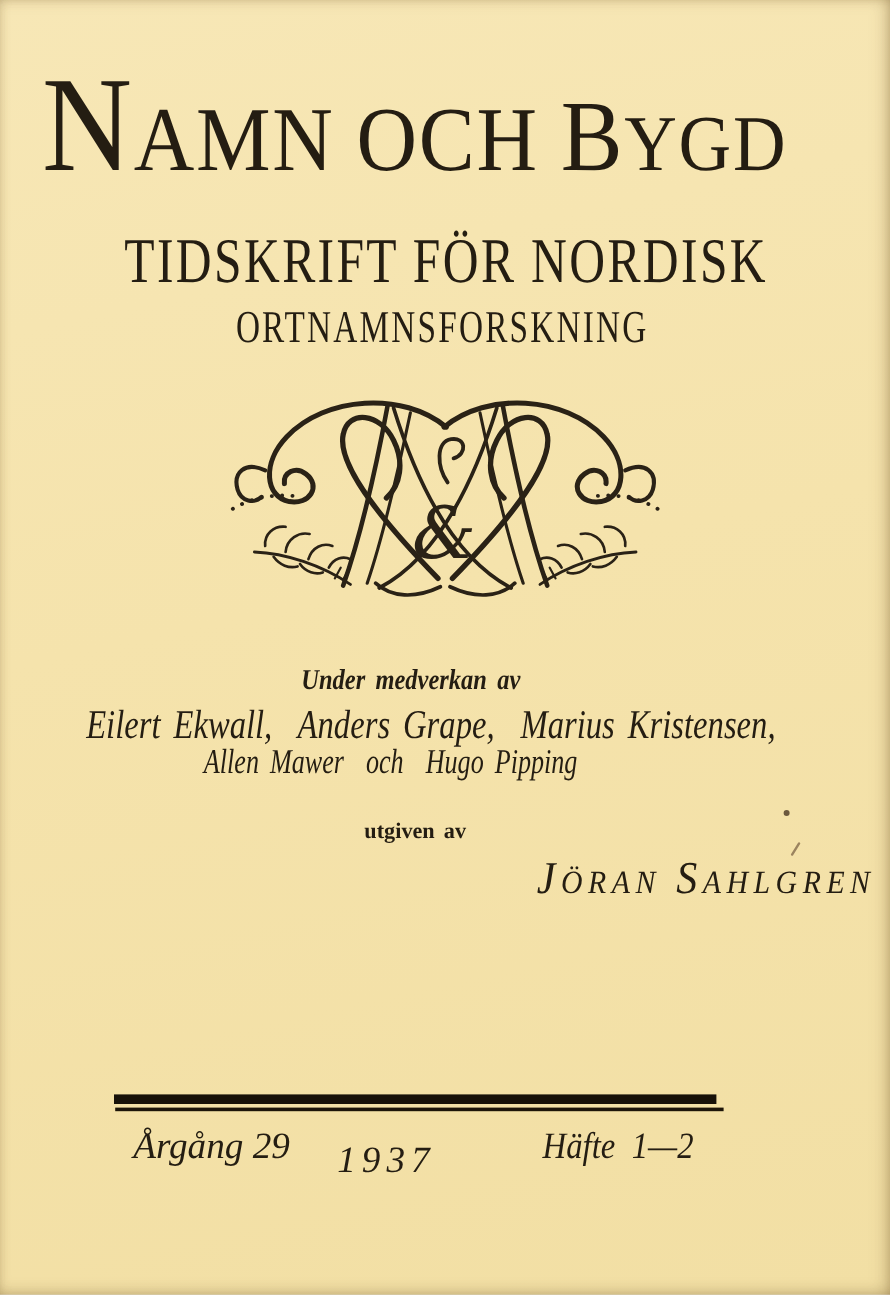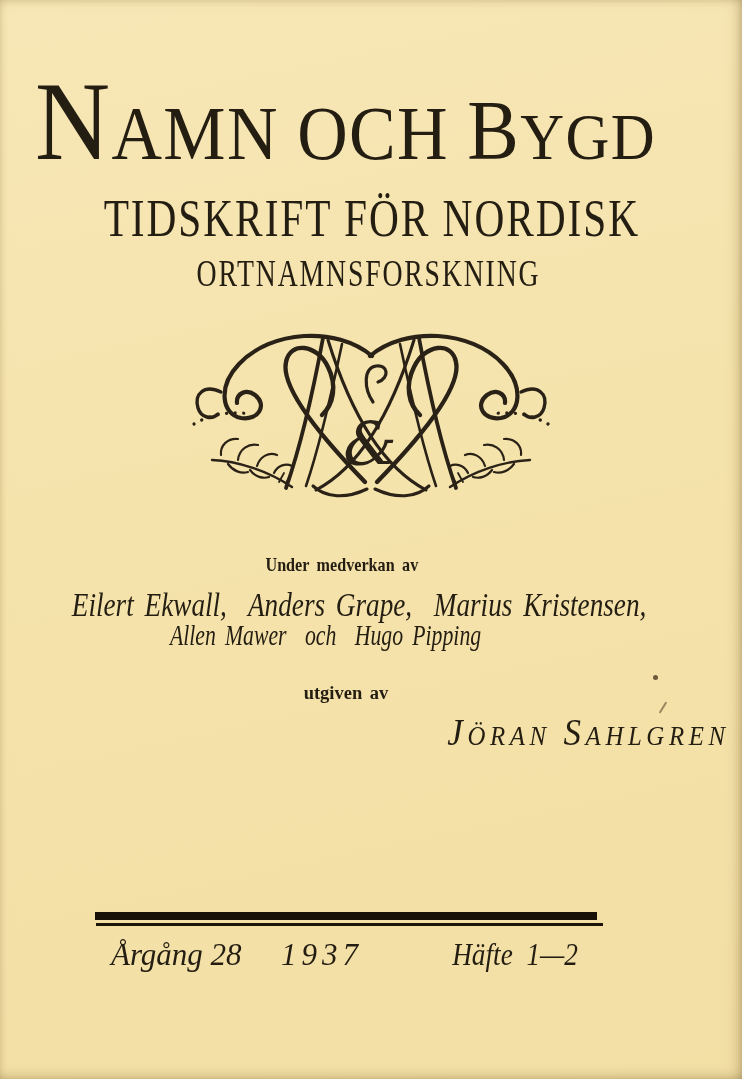--- a/index.html
+++ b/index.html
@@ -15,60 +15,60 @@
                inset 0 -6px 16px -9px rgba(110,82,38,.40),
                inset 4px 0 12px -9px rgba(110,82,38,.30),
                inset 0 4px 12px -9px rgba(110,82,38,.25);
     color:#241d12;
   }
   .abs{position:absolute;}
   .ctr{text-align:center;white-space:nowrap;}
   .squeeze{display:inline-block;transform-origin:center;}
 
   
-  .title-row{top:64px;left:0;width:690px;line-height:1;letter-spacing:1.5px;text-align:center;}
+  .title-row{top:48px;left:0;width:690px;line-height:1;letter-spacing:1.5px;text-align:center;}
   .title-row .sqz{transform:scaleX(.92);}
   .t-big1{font-size:113px;}
   .t-small1{font-size:76px;}
   .t-mid{font-size:76px;margin-left:20px;}
   .t-big2{font-size:84px;margin-left:20px;}
   .t-small2{font-size:66px;}
 
   
   .sub1{top:192px;left:0;width:716px;font-size:53px;line-height:1;letter-spacing:2.5px;text-align:right;}
   .sub1 .sqz{transform:scaleX(.78);}
   .sub2{top:254px;left:0;width:736px;font-size:38px;line-height:1;letter-spacing:2.5px;}
   .sub2 .sqz{transform:scaleX(.73);}
 
   
   .emblem{top:332px;left:176px;width:390px;height:172px;}
   .emblem path{fill:none;stroke:#2a2216;stroke-linecap:round;}
 
   
-  .collab{top:555px;left:0;width:684px;font-size:19px;font-weight:bold;line-height:1;word-spacing:4px;}
+  .collab{top:555px;left:0;width:684px;font-size:24px;font-weight:bold;font-style:italic;line-height:1;word-spacing:4px;}
   .collab .sqz{transform:scaleX(.85);}
   .names1{top:588px;left:0;width:684px;font-size:34px;font-style:italic;line-height:1;word-spacing:5px;}
   .names1 .sqz{transform:scaleX(.80);}
   .names2{top:621px;left:0;width:652px;font-size:29px;font-style:italic;line-height:1;word-spacing:5px;}
   .names2 .sqz{transform:scaleX(.75);}
 
   
   .utgiven{top:684px;left:0;width:692px;font-size:18.5px;font-weight:bold;line-height:1;word-spacing:3px;}
   .pubname{top:713px;left:0;width:742px;font-size:38px;font-style:italic;line-height:1;letter-spacing:5px;text-align:right;}
   .pubname .sqz{transform:scaleX(.92);}
   .p-small{font-size:27px;}
   .p-gap{margin-left:14px;}
 
   
   .rule-thick{top:912px;left:95px;width:502px;height:8px;background:#171108;}
   .rule-thin{top:923px;left:96px;width:507px;height:2.5px;background:#1d1509;}
   .issue-row{top:936px;left:95px;width:507px;height:42px;font-size:31px;font-style:italic;line-height:1.2;white-space:nowrap;}
   .issue-row span{position:absolute;top:0;}
   .iss-vol{left:16px;}
-  .iss-year{left:186px;letter-spacing:5px;}
+  .iss-year{left:186px;letter-spacing:5px;margin-top:12px;}
   .iss-num{right:24px;transform:scaleX(.88);transform-origin:right center;}
 
   
   .speck{top:675px;left:653px;width:5px;height:5px;border-radius:50%;background:#54412c;opacity:.85;}
   .scratch{top:701px;left:662px;width:2px;height:13px;background:#6b5137;opacity:.65;transform:rotate(32deg);border-radius:2px;}
 </style>
 </head>
 <body>
 
 <div class="page">
@@ -132,21 +132,21 @@
     <span>utgiven av</span>
   </div>
   <div class="abs ctr pubname">
     <span class="squeeze sqz"><span>J</span><span class="p-small">ÖRAN</span><span class="p-gap">S</span><span class="p-small">AHLGREN</span></span>
   </div>
 
   <div class="abs rule-thick"></div>
   <div class="abs rule-thin"></div>
 
   <div class="abs issue-row">
-    <span class="iss-vol">Årgång 28</span>
+    <span class="iss-vol">Årgång 29</span>
     <span class="iss-year">1937</span>
     <span class="iss-num">Häfte&nbsp; 1—2</span>
   </div>
 
   <div class="abs speck"></div>
   <div class="abs scratch"></div>
 
 </div>
 
 </body></html>

